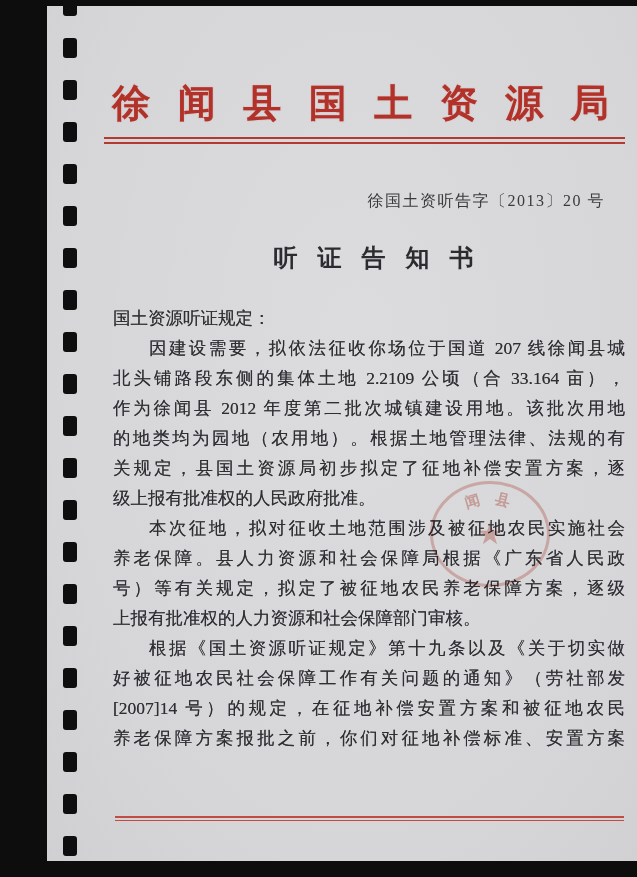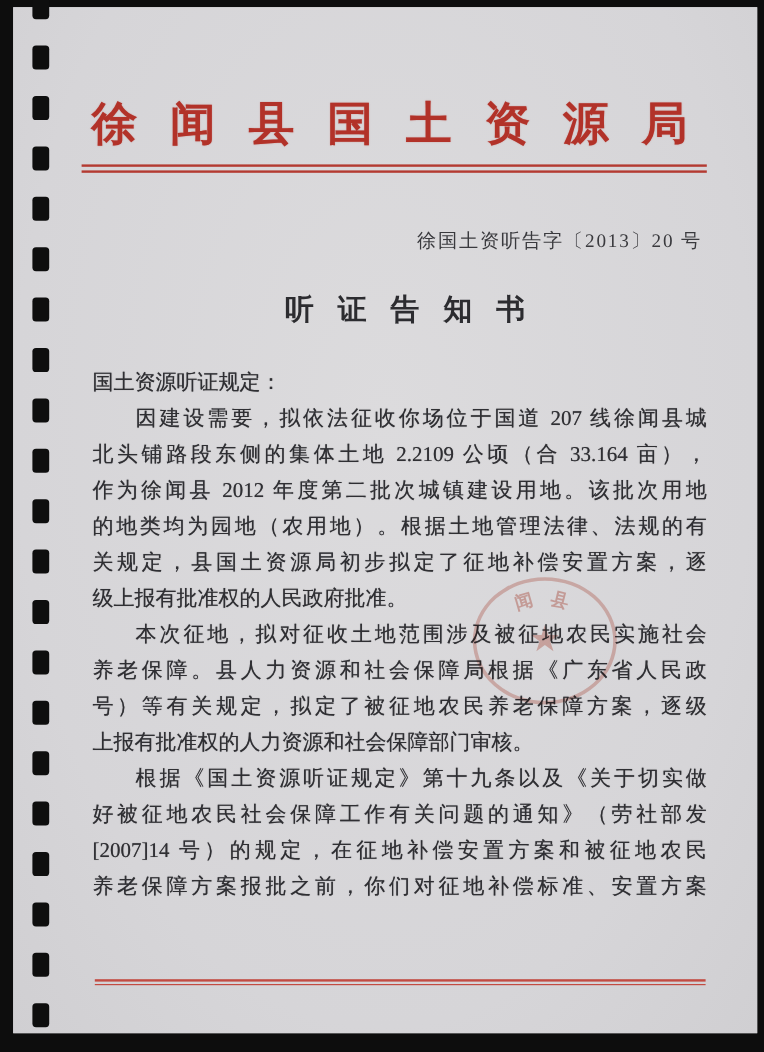--- a/index.html
+++ b/index.html
@@ -3,21 +3,21 @@
 <meta charset="utf-8">
 <style>
   html, body { margin: 0; padding: 0; }
   body {
     width: 637px; height: 877px;
     background: #0d0d0d;
     overflow: hidden;
     font-family: "Liberation Serif", "DejaVu Serif", serif;
     position: relative;
   }
-  .scan { position: absolute; inset: 0; }
+  .scan { position: absolute; inset: 0; margin-left: 36px; }
 
   
   .paper {
     position: absolute;
     left: 11px; top: 6px;
     width: 620px; height: 855px;
     background: #d8d7d9;
     background-image: radial-gradient(ellipse at 50% 40%, #dcdbdd 0%, #d6d5d8 70%, #d0cfd2 100%);
   }
 
@@ -42,21 +42,21 @@
     white-space: nowrap;
   }
   .rule-top {
     position: absolute;
     left: 57px; top: 131px; width: 521px; height: 3px;
     border-top: 2px solid #b43a31;
     border-bottom: 2px solid #b43a31;
   }
   .docnum {
     position: absolute;
-    top: 185px; right: 46px;
+    top: 185px; right: 62px;
     font-size: 16px; color: #3a3a3e;
     letter-spacing: 1.5px;
     white-space: nowrap;
   }
   .title {
     position: absolute;
     left: 0; top: 236px; width: 660px; margin: 0;
     text-align: center;
     font-size: 24px; font-weight: bold;
     letter-spacing: 7px;

